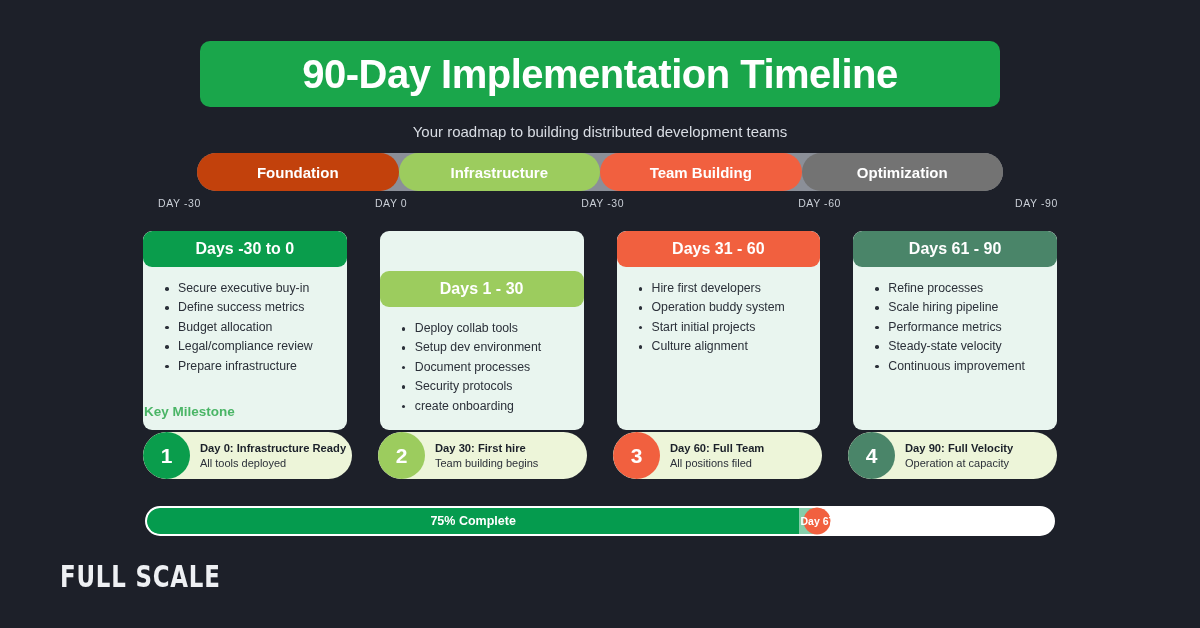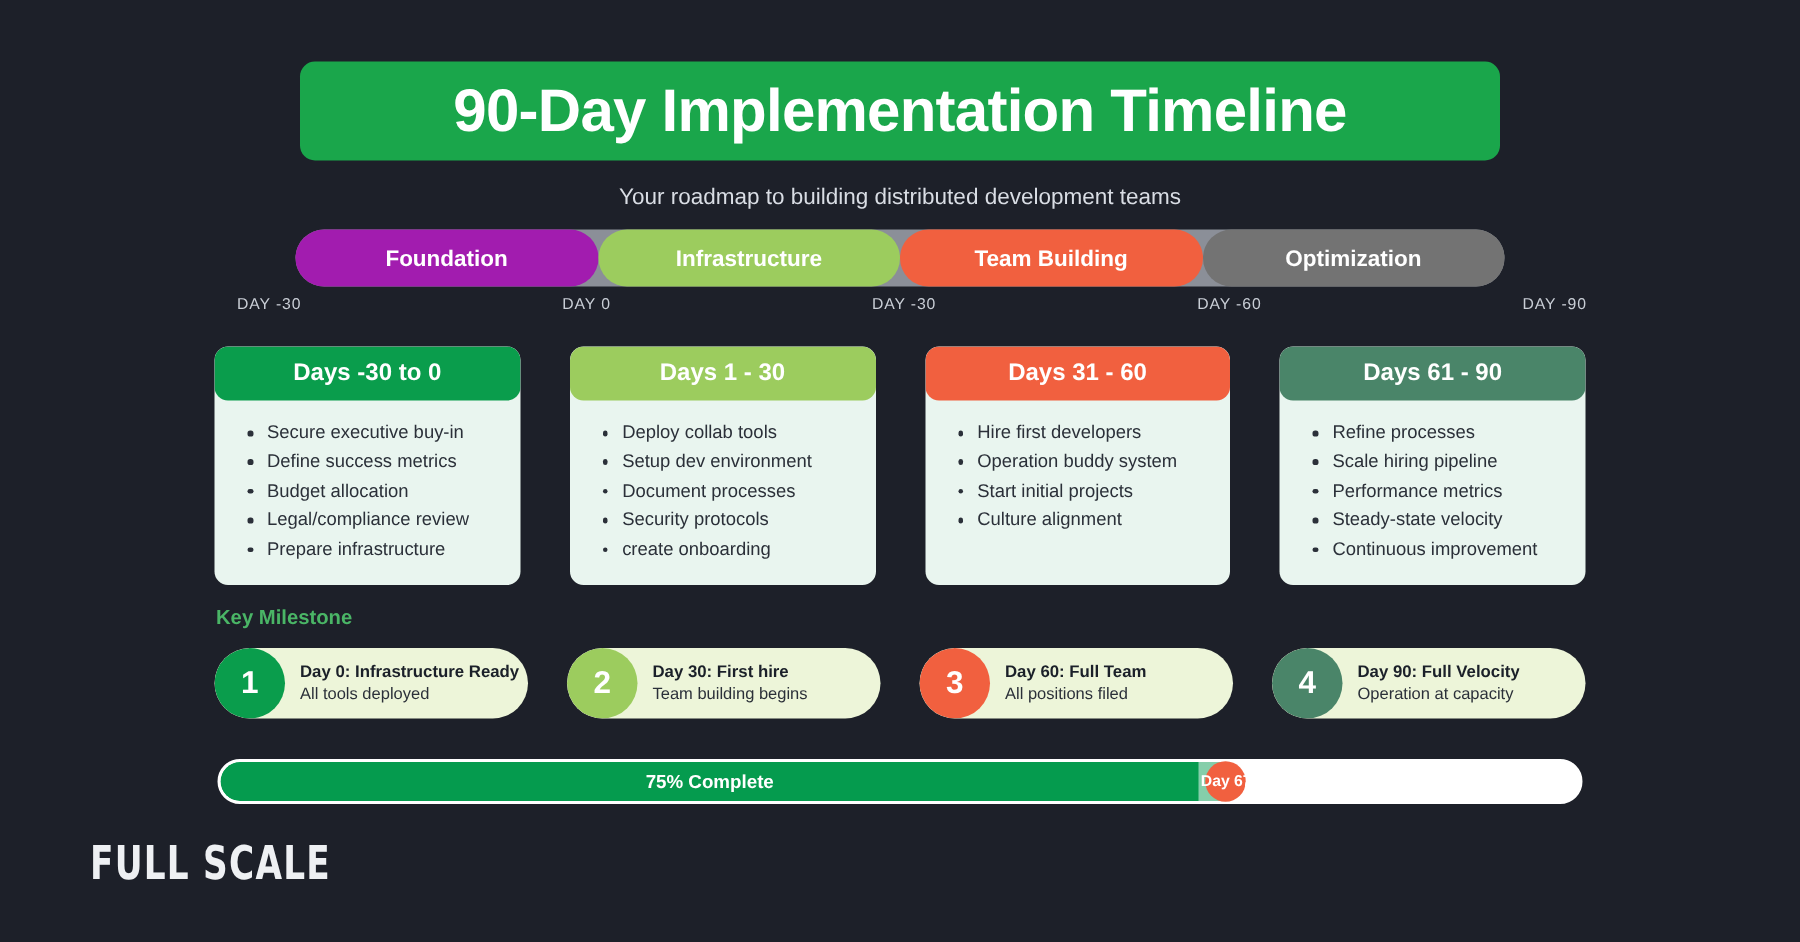--- a/index.html
+++ b/index.html
@@ -278,21 +278,21 @@
 <body style="background: rgb(29, 32, 41);">
 
 <div class="canvas">
 
   <div class="title-banner" style="background: rgb(26, 166, 75);">
     <span class="title-text">90-Day Implementation Timeline</span>
   </div>
   <div class="subtitle">Your roadmap to building distributed development teams</div>
 
   <div class="phase-track" style="background: rgb(139, 143, 152);">
-    <div class="phase-pill" style="background: #a21caf;">
+    <div class="phase-pill" style="background: #c2410c;">
       <span>Foundation</span>
     </div>
     <div class="phase-pill" style="background: rgb(156, 204, 94);">
       <span>Infrastructure</span>
     </div>
     <div class="phase-pill" style="background: rgb(241, 96, 63);">
       <span>Team Building</span>
     </div>
     <div class="phase-pill" style="background: #737373;">
       <span>Optimization</span>
@@ -316,21 +316,21 @@
           <li>Secure executive buy-in</li>
           <li>Define success metrics</li>
           <li>Budget allocation</li>
           <li>Legal/compliance review</li>
           <li>Prepare infrastructure</li>
         </ul>
       </div>
     </div>
 
     <div class="card">
-      <div class="card-header" style="background: rgb(156, 204, 94);">Days 1 - 30</div>
+      <div class="card-header" style="background: rgb(156, 204, 94); margin-top: 40px;">Days 1 - 30</div>
       <div class="card-body">
         <ul>
           <li>Deploy collab tools</li>
           <li>Setup dev environment</li>
           <li>Document processes</li>
           <li>Security protocols</li>
           <li>create onboarding</li>
         </ul>
       </div>
     </div>

